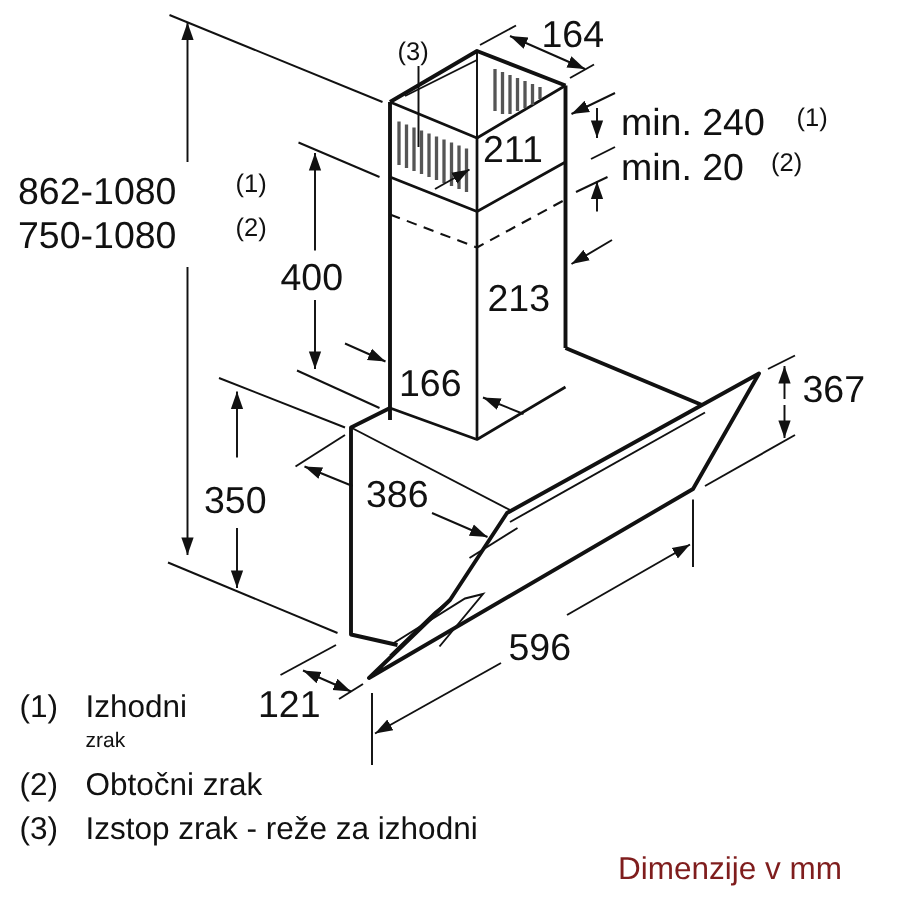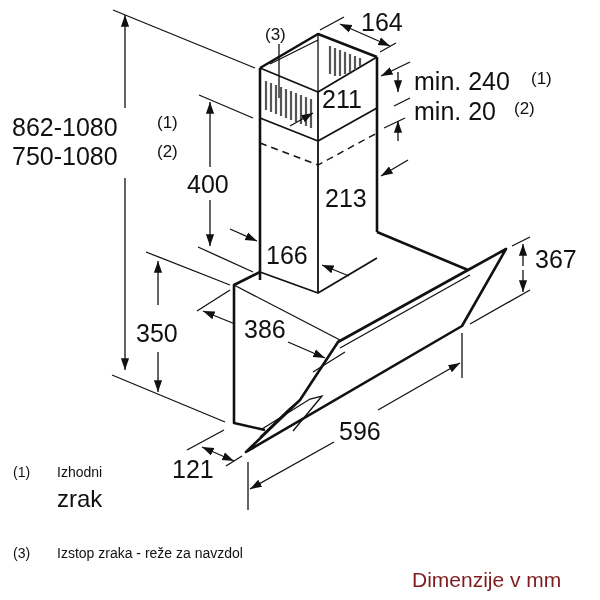--- a/index.html
+++ b/index.html
@@ -1,22 +1,22 @@
 <!DOCTYPE html>
 <html><head>
 <meta charset="utf-8">
 <style>
   html, body { margin: 0; padding: 0; background: #ffffff; }
   #canvas { position: relative; width: 600px; height: 600px; overflow: hidden; background: #ffffff; }
   svg { position: absolute; left: 0; top: 0; }
   .dim { font-family: "Liberation Sans", sans-serif; fill: #111111; font-size: 25px; }
   .sup { font-family: "Liberation Sans", sans-serif; fill: #111111; font-size: 17px; }
-  .legend-row { position: absolute; left: 13px; font-family: "Liberation Sans", sans-serif; font-size: 14px; color: #111111; line-height: 24px; white-space: nowrap; }
+  .legend-row { position: absolute; left: 13px; font-family: "Liberation Sans", sans-serif; font-size: 21px; color: #111111; line-height: 24px; white-space: nowrap; }
   .legend-num { display: inline-block; width: 44px; }
-  .legend-cont { position: absolute; left: 57px; font-family: "Liberation Sans", sans-serif; font-size: 24px; color: #111111; white-space: nowrap; }
+  .legend-cont { position: absolute; left: 57px; font-family: "Liberation Sans", sans-serif; font-size: 14px; color: #111111; white-space: nowrap; }
   .units { position: absolute; left: 412px; top: 568px; font-family: "Liberation Sans", sans-serif; font-size: 21px; color: #7f1d1d; white-space: nowrap; }
   .thin { stroke: #111; stroke-width: 1.3; fill: none; }
   .thick { stroke: #111; stroke-width: 2.6; fill: none; stroke-linejoin: round; }
   .med { stroke: #111; stroke-width: 1.8; fill: none; stroke-linejoin: round; }
   .dash { stroke: #111; stroke-width: 1.4; fill: none; stroke-dasharray: 7 5; }
   .slot { stroke: #555; stroke-width: 2.2; }
 </style>
 </head>
 <body>
 
@@ -177,18 +177,21 @@
     <text class="dim" x="244" y="338">386</text>
     <text class="dim" x="339" y="440">596</text>
     <text class="dim" x="535" y="268">367</text>
     <text class="dim" x="172" y="478">121</text>
   </svg>
 
   <div class="legend-row" style="top:460px;">
     <span class="legend-num">(1)</span><span>Izhodni</span>
   </div>
   <div class="legend-cont" style="top:485px;">zrak</div>
+  <div class="legend-row" style="top:512px;">
+    <span class="legend-num">(2)</span><span>Obtočni zrak</span>
+  </div>
   <div class="legend-row" style="top:541px;">
-    <span class="legend-num">(3)</span><span>Izstop zraka - reže za navzdol</span>
+    <span class="legend-num">(3)</span><span>Izstop zrak - reže za izhodni</span>
   </div>
 
   <div class="units">Dimenzije v mm</div>
 </div>
 
 </body></html>

